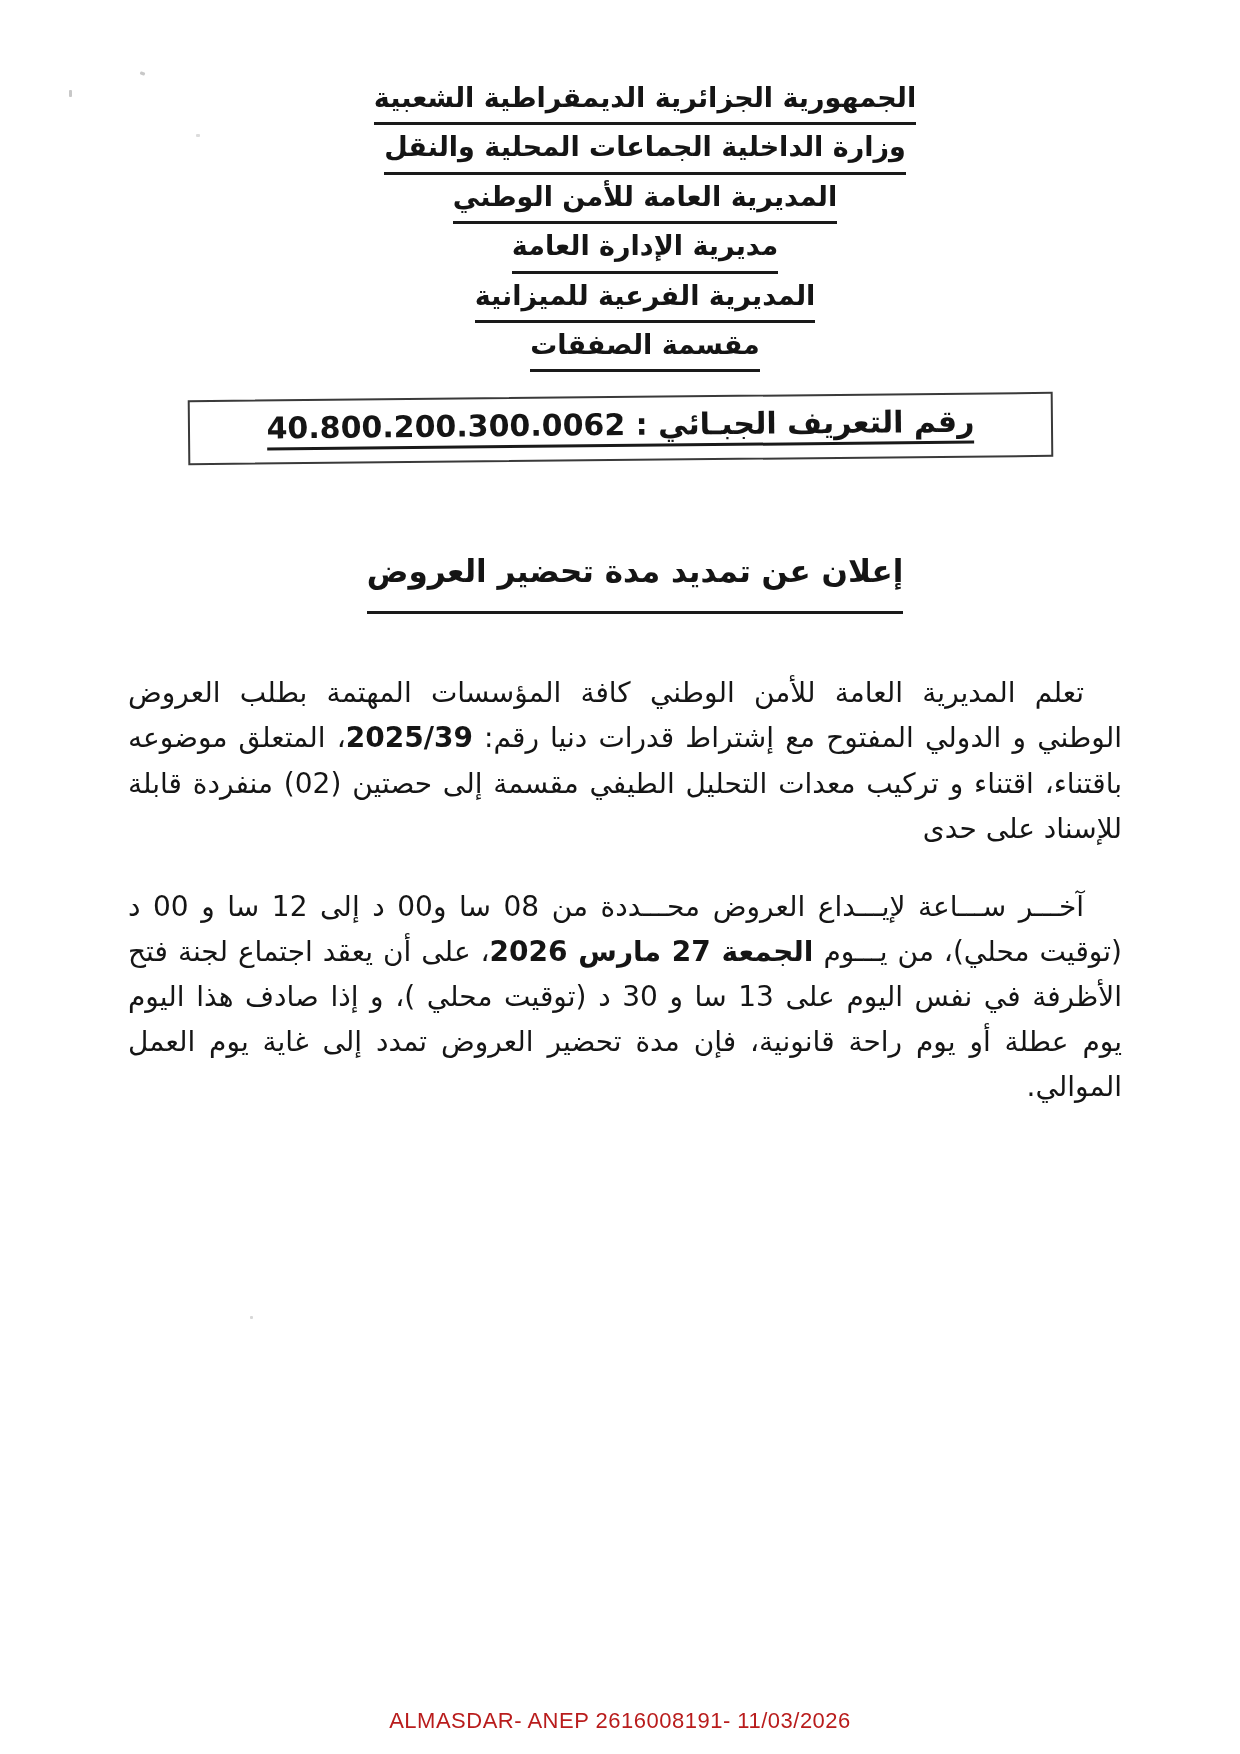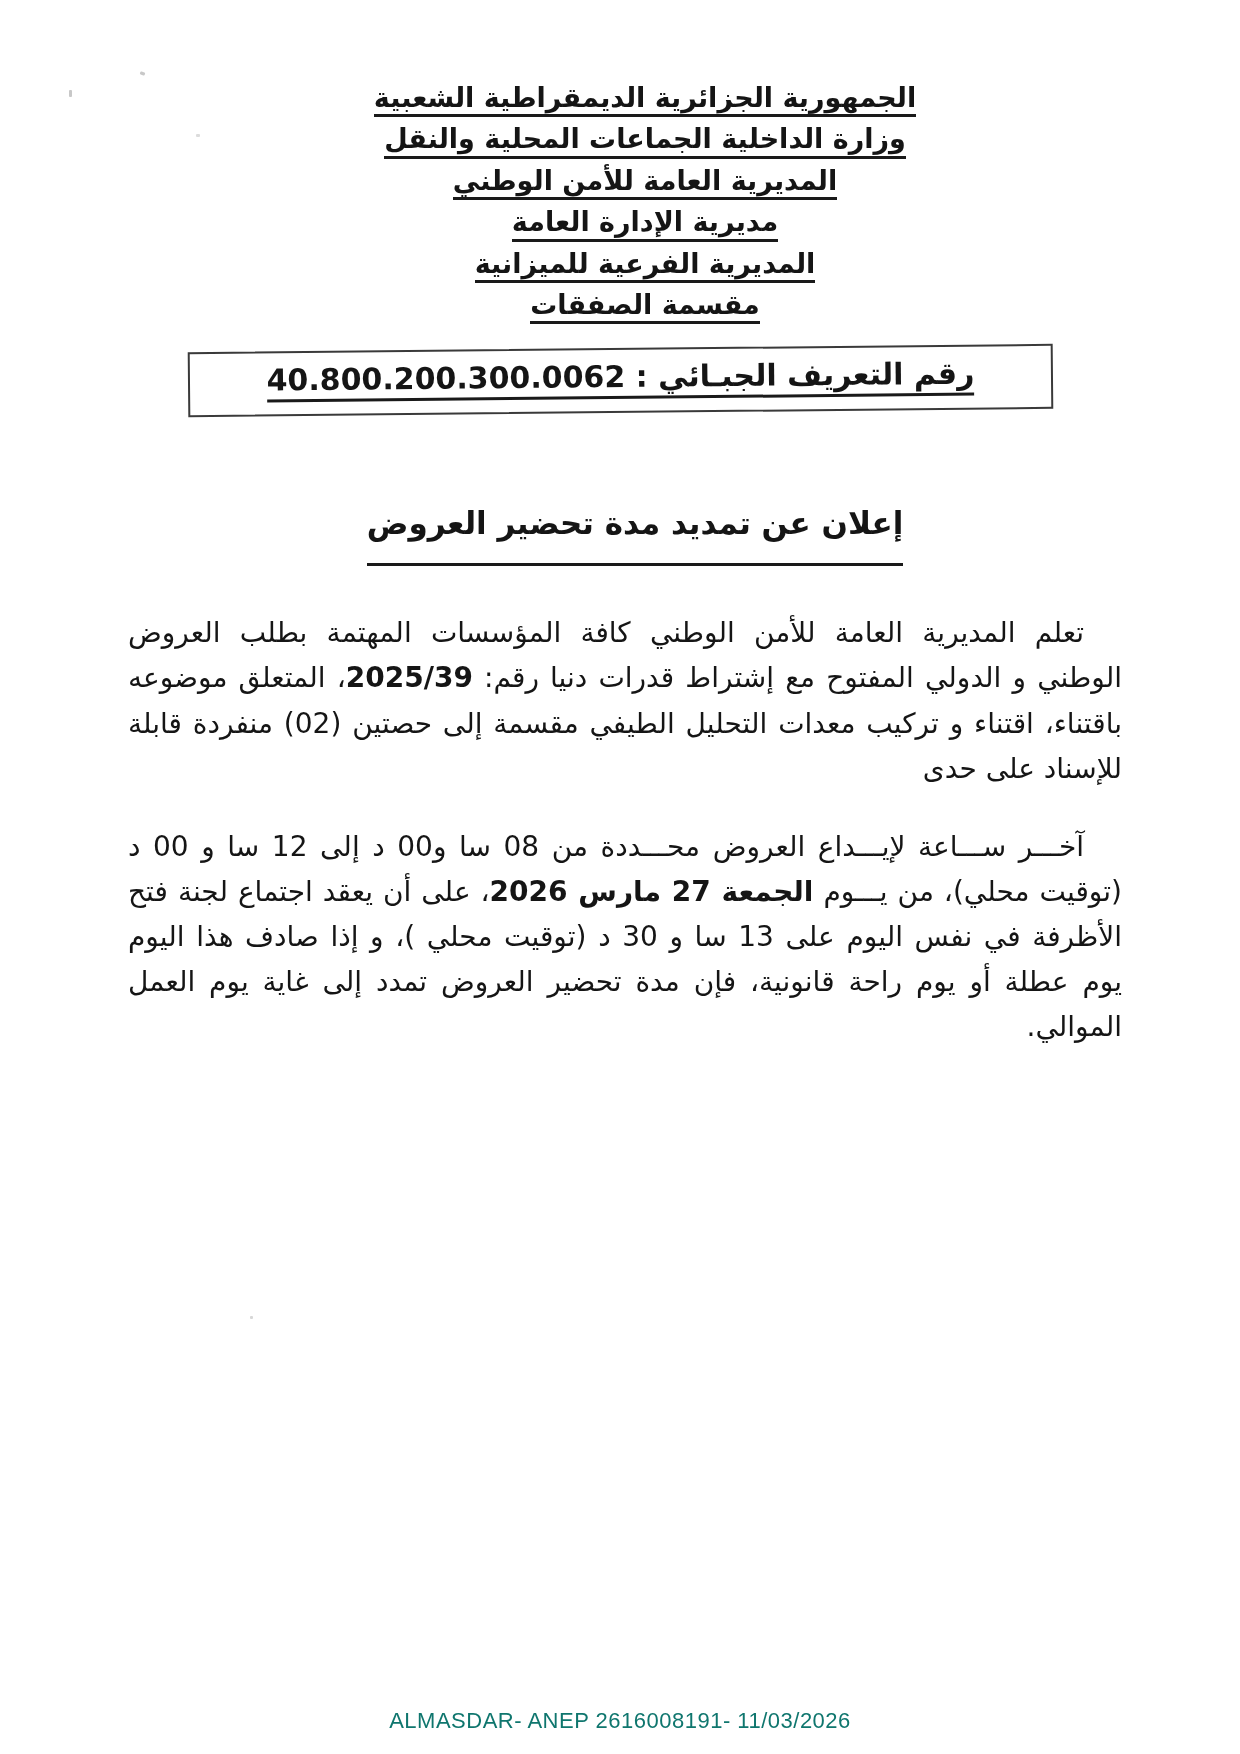--- a/index.html
+++ b/index.html
@@ -41,21 +41,21 @@
   .h-line {
     font-size: 27px;
     font-weight: 700;
     line-height: 1.2;
     margin-bottom: 6px;
     letter-spacing: 0;
   }
   .u {
     display: inline-block;
     border-bottom: 3px solid #1a1a1a;
-    padding-bottom: 0;
+    padding-bottom: 8px;
   }
 
   .tax-box {
     box-sizing: border-box;
     width: 865px;
     margin: 24px auto 0 auto;
     border: 2px solid #3a3a3a;
     text-align: center;
     padding: 9px 10px 12px 10px;
     transform: rotate(-0.55deg);
@@ -70,21 +70,21 @@
   .doc-title {
     margin: 92px 0 0 0;
     text-align: center;
     font-size: 31px;
     font-weight: 700;
     transform: translateX(15px);
   }
   .doc-title .u { padding-bottom: 22px; }
 
   .doc-body {
-    margin-top: 44px;
+    margin-top: 56px;
     padding: 0 118px 0 128px;
     font-size: 28px;
     line-height: 1.61;
     text-align: justify;
     text-justify: inter-word;
   }
   p.para {
     margin: 0 0 33px 0;
     text-indent: 38px;
   }
@@ -93,21 +93,21 @@
   .doc-footer {
     position: absolute;
     left: 0;
     right: 0;
     bottom: 20px;
     text-align: center;
     direction: ltr;
     font-family: "Liberation Sans", "DejaVu Sans", sans-serif;
     font-size: 22px;
     letter-spacing: 0.5px;
-    color: #0f766e;
+    color: #b91c1c;
     margin-top: 36px;
   }
 </style>
 </head>
 <body>
 
 <div class="page">
 
   <div class="speck speck-1"></div>
   <div class="speck speck-2"></div>

